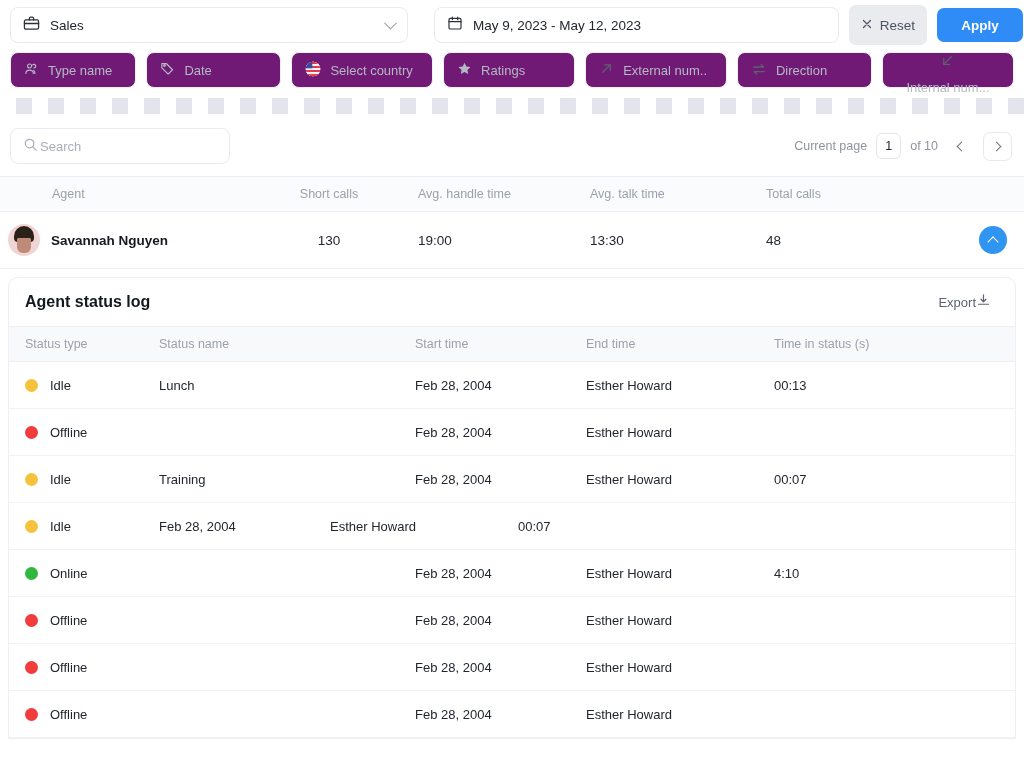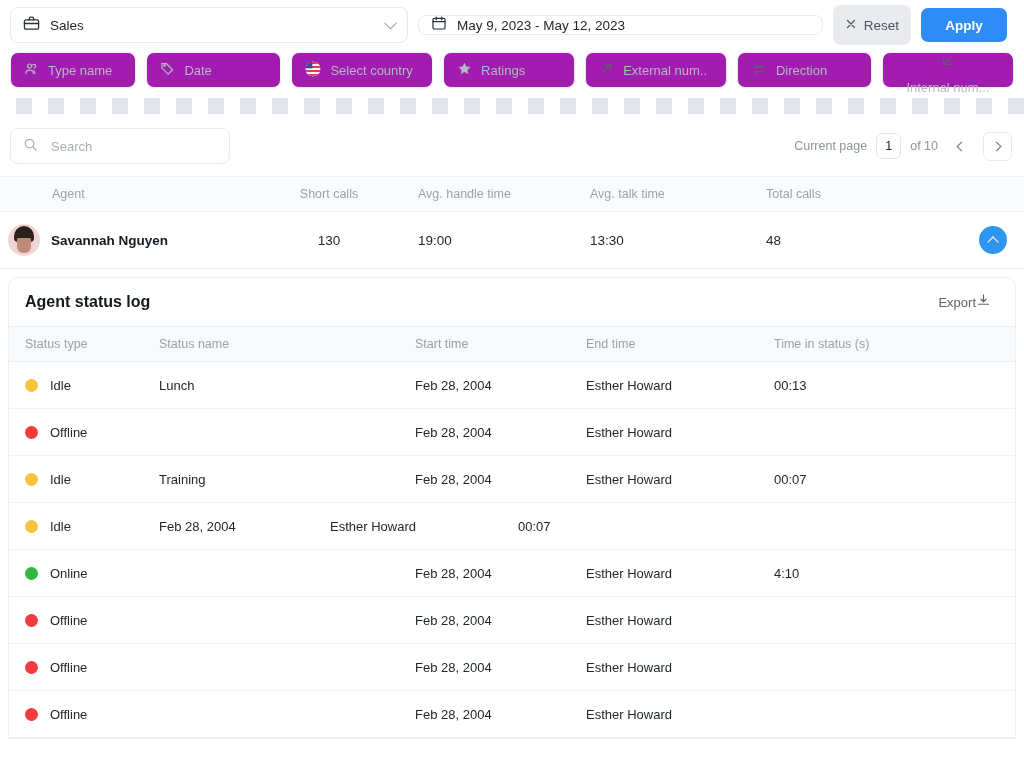--- a/index.html
+++ b/index.html
@@ -33,26 +33,26 @@
   .select-box .label { font-size: 13.5px; color: #22272f; }
   .chevron-down {
     position: absolute; right: 12px; top: 50%;
     width: 9px; height: 9px;
     border-right: 1.6px solid #9aa1ad;
     border-bottom: 1.6px solid #9aa1ad;
     transform: translateY(-70%) rotate(45deg);
   }
   .date-box {
     flex: 0 0 405px;
-    height: 20px;
+    height: 36px;
     border: 1px solid #e8eaef;
     border-radius: 8px;
     background: #fff;
     display: flex; align-items: center;
-    padding: 0 12px; gap: 10px;
+    padding: 0 12px; gap: 10px; margin-left: 16px;
   }
   .date-box .label { font-size: 13.5px; color: #22272f; }
   .reset-btn {
     flex: 0 0 78px; height: 40px;
     background: #e9ebee;
     border: none; border-radius: 7px;
     display: flex; align-items: center; justify-content: center;
     gap: 7px;
     font-size: 13.5px; color: #4b5260;
     cursor: pointer;
@@ -70,21 +70,21 @@
   .chips {
     display: flex; align-items: center; gap: 10px;
     padding: 8px 10px 10px 10px;
     height: 54px;
     background: #ffffff;
   }
   .chip {
     height: 36px;
     border: 1px solid #edeff3;
     border-radius: 8px;
-    background: #a21caf;
+    background: #701a75;
     display: flex; align-items: center;
     gap: 9px;
     padding: 0 13px;
     font-size: 13px;
     color: #b4bac4;
     white-space: nowrap;
     cursor: pointer;
   }
   .chip.w1 { width: 131px; }
   .chip.w2 { width: 140px; }
@@ -111,21 +111,21 @@
 
   .toolbar {
     display: flex; align-items: center; justify-content: space-between;
     padding: 12px 12px 10px 10px;
     height: 62px;
   }
   .search-box {
     width: 220px; height: 36px;
     border: 1px solid #e8eaef;
     border-radius: 8px;
-    display: flex; align-items: center; gap: 13px;
+    display: flex; align-items: center; gap: 2px;
     padding: 0 12px;
     background: #fff;
   }
   .search-box .ph { font-size: 13px; color: #a8aeb9; }
 
   .pager { display: flex; align-items: center; gap: 9px; }
   .pager .txt { font-size: 12.5px; color: #8e949f; }
   .page-num {
     width: 25px; height: 26px;
     border: 1px solid #e2e5ea; border-radius: 6px;

